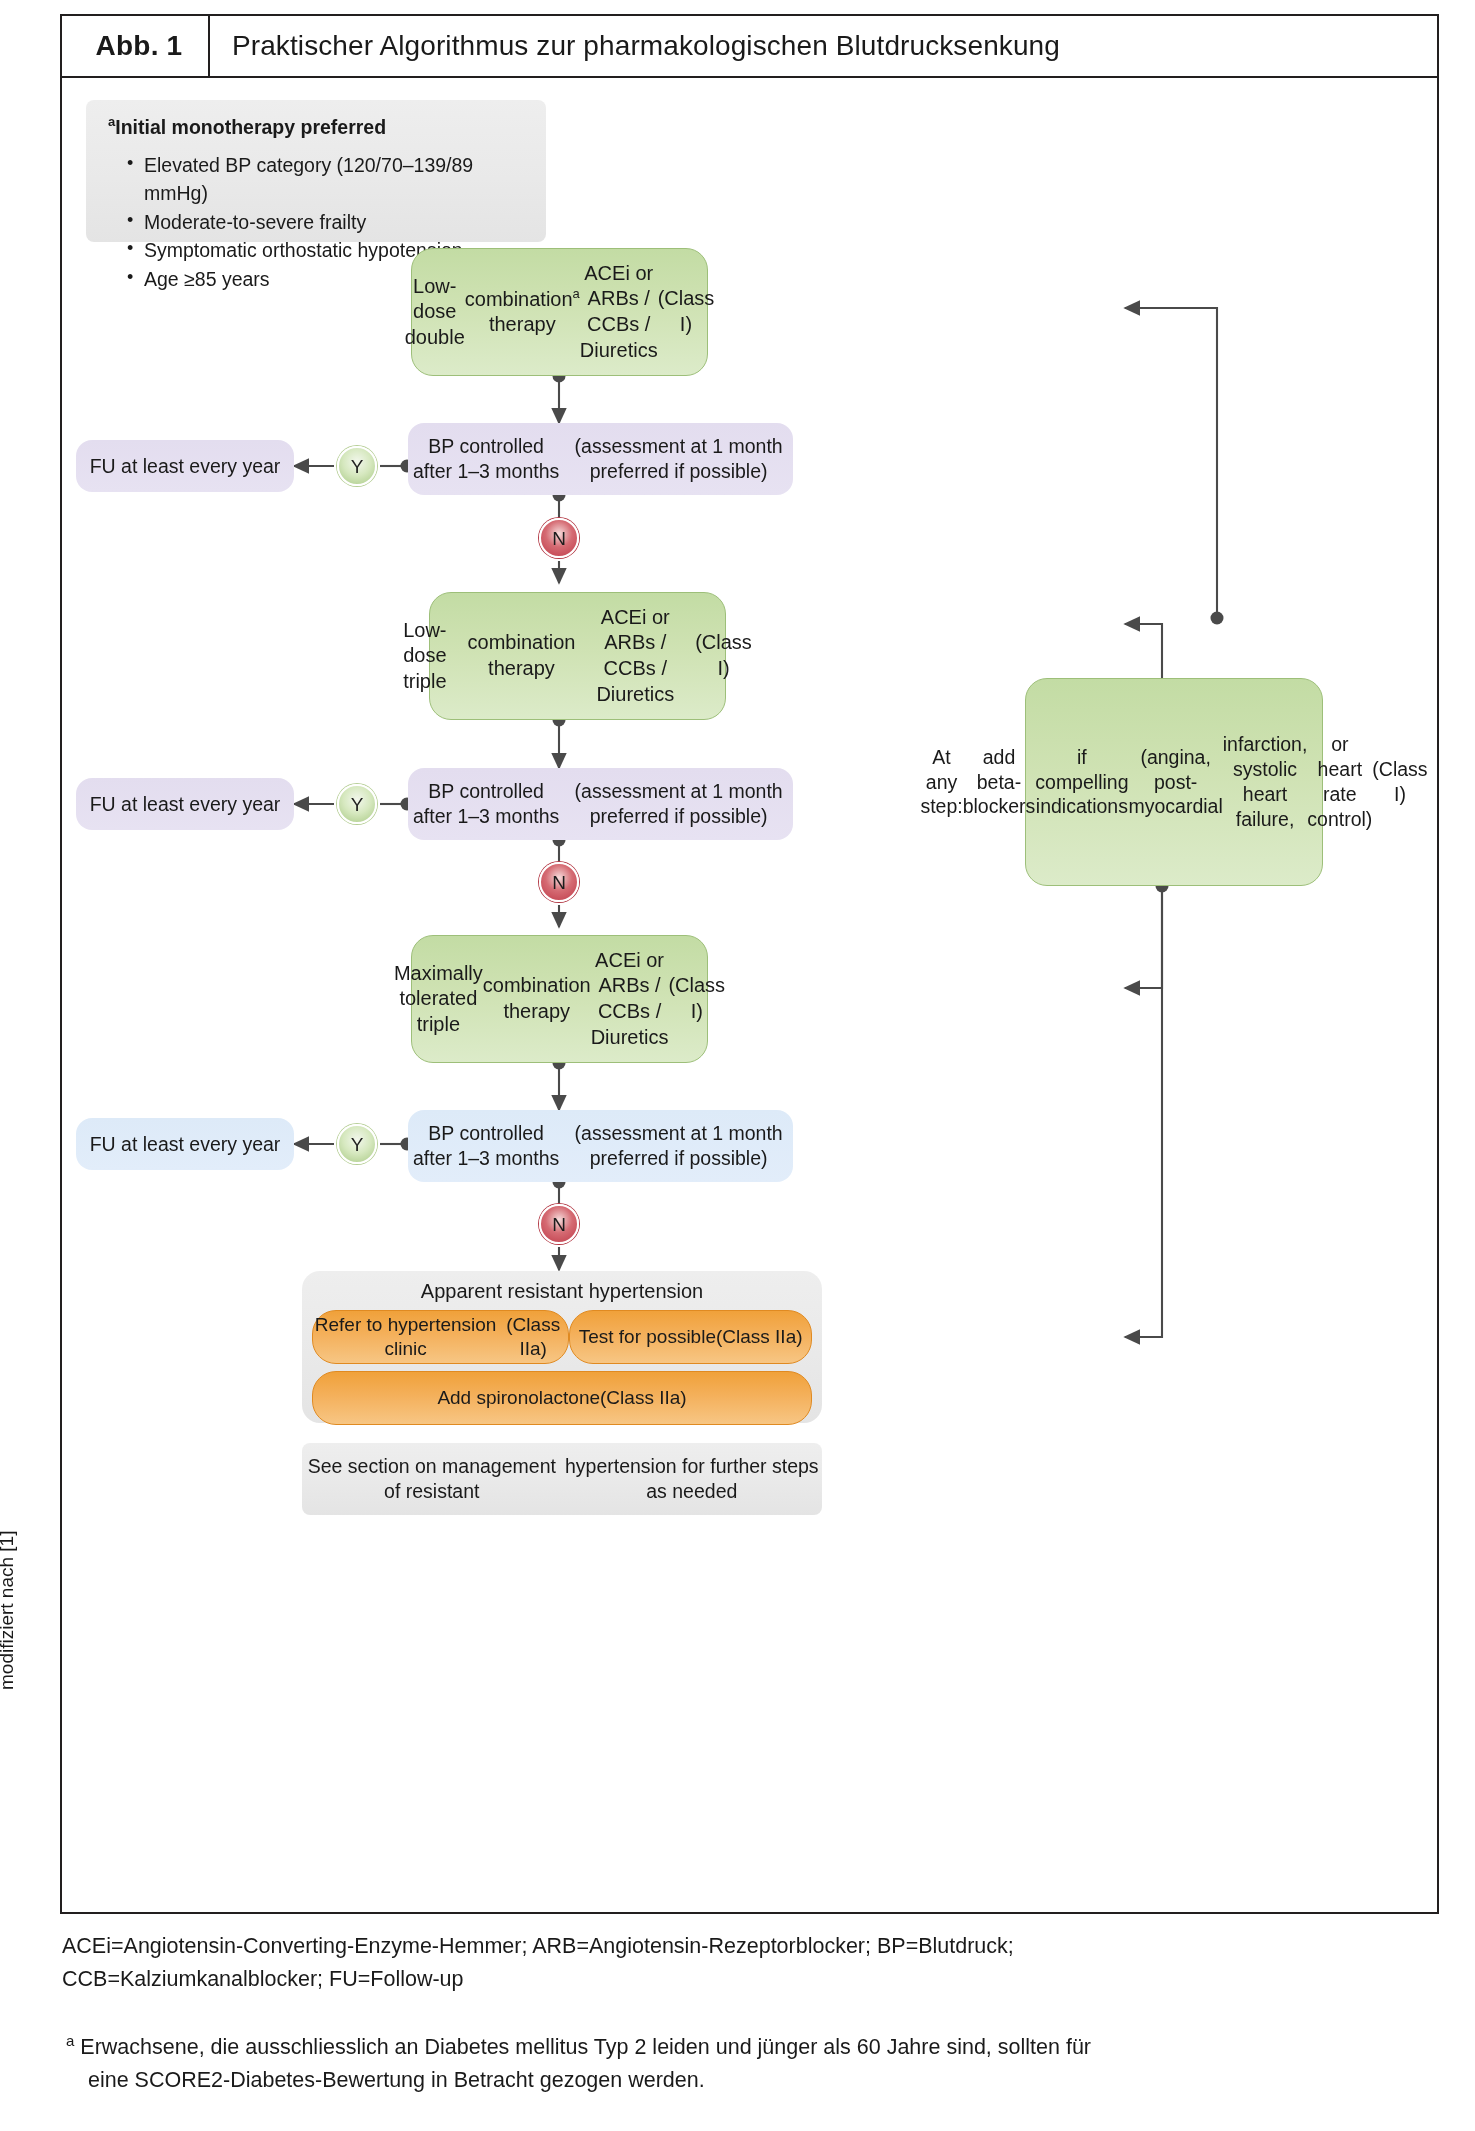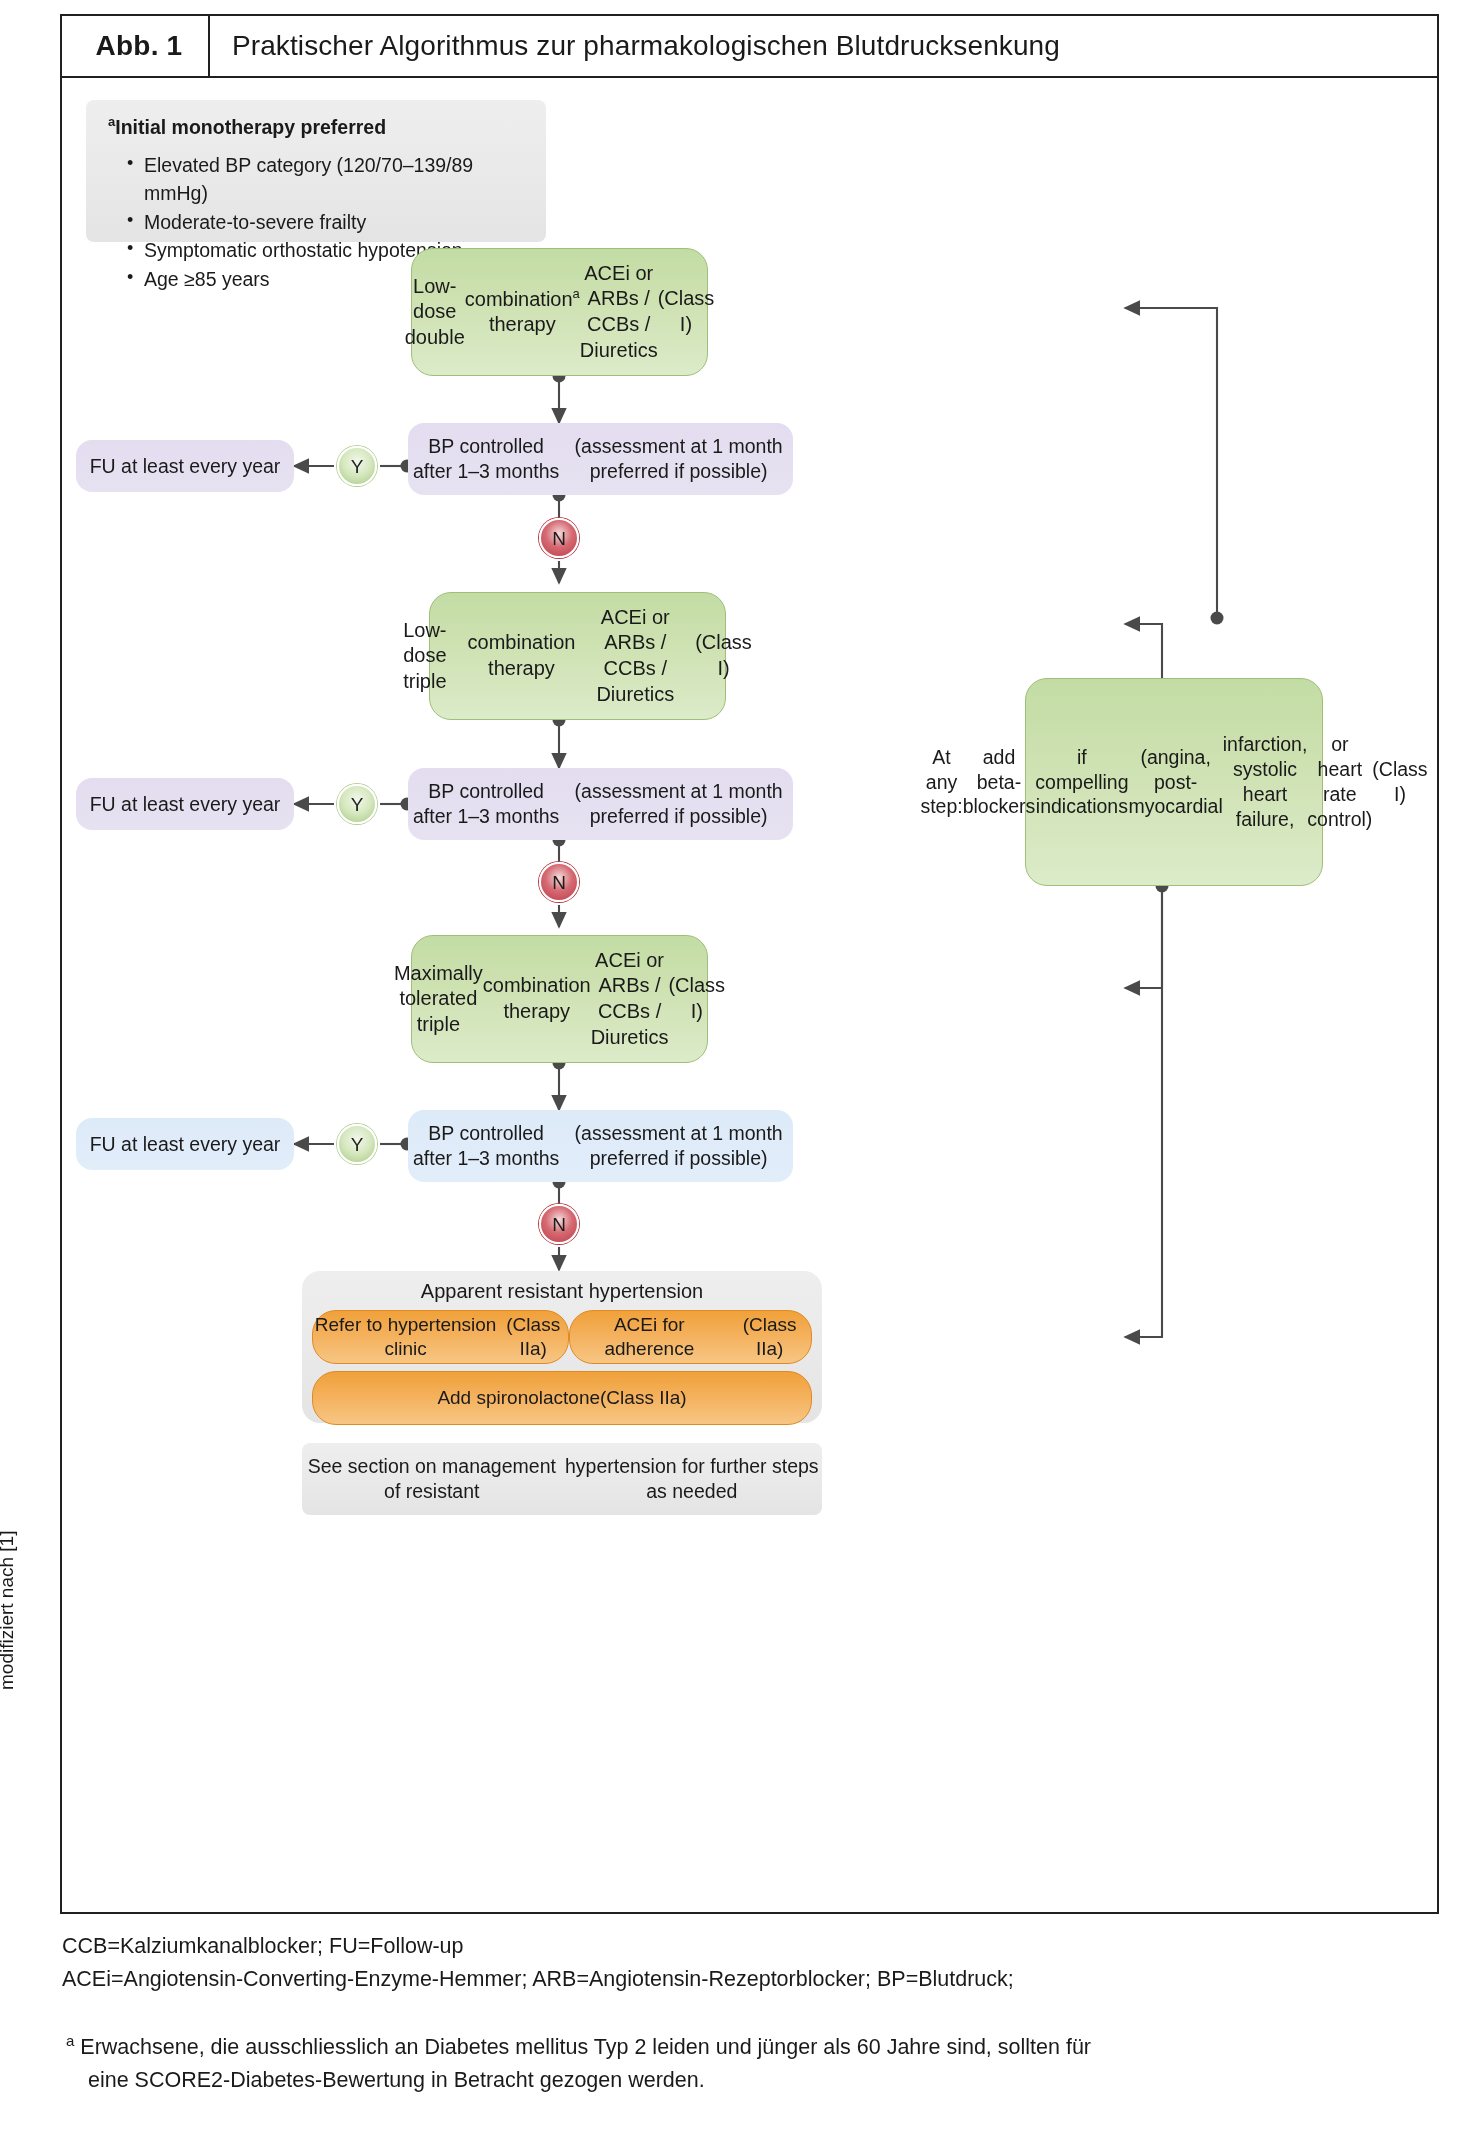--- a/index.html
+++ b/index.html
@@ -278,40 +278,40 @@
     </div>
 
     <div class="node grey" style="left:240px; top:1193px; width:520px; height:152px; border-radius:18px;">
       <div style="text-align:center; font-size:20px; padding-top:9px;">Apparent resistant hypertension</div>
       <div style="display:flex; padding:7px 10px 0 10px;">
         <div class="orange rtext" style="flex:1.06; height:52px; font-size:19px;">
           <div>Refer to hypertension clinic</div>
           <div>(Class IIa)</div>
         </div>
         <div class="orange rtext" style="flex:1; height:52px; font-size:19px;">
-          <div>ACEi for adherence</div>
+          <div>Test for possible</div>
           <div>(Class IIa)</div>
         </div>
       </div>
       <div style="padding:7px 10px 4px 10px;">
         <div class="orange rtext" style="height:52px; font-size:19px;">
           <div>Add spironolactone</div>
           <div>(Class IIa)</div>
         </div>
       </div>
     </div>
 
     <div class="node grey rtext" style="left:240px; top:1365px; width:520px; height:72px; font-size:19.5px;">
       <div>See section on management of resistant</div>
       <div>hypertension for further steps as needed</div>
     </div>
 
   </div>
 </div>
 
 <div class="footer" id="abbrev">
+  <div>ACEi=Angiotensin-Converting-Enzyme-Hemmer; ARB=Angiotensin-Rezeptorblocker; BP=Blutdruck;</div>
   <div>CCB=Kalziumkanalblocker; FU=Follow-up</div>
-  <div>ACEi=Angiotensin-Converting-Enzyme-Hemmer; ARB=Angiotensin-Rezeptorblocker; BP=Blutdruck;</div>
 </div>
 <div class="footer" id="footnote">
   <div><span class="sup">a</span> <span>Erwachsene, die ausschliesslich an Diabetes mellitus Typ 2 leiden und jünger als 60 Jahre sind, sollten für</span></div>
   <span class="l2">eine SCORE2-Diabetes-Bewertung in Betracht gezogen werden.</span>
 </div>
 
 </body></html>

